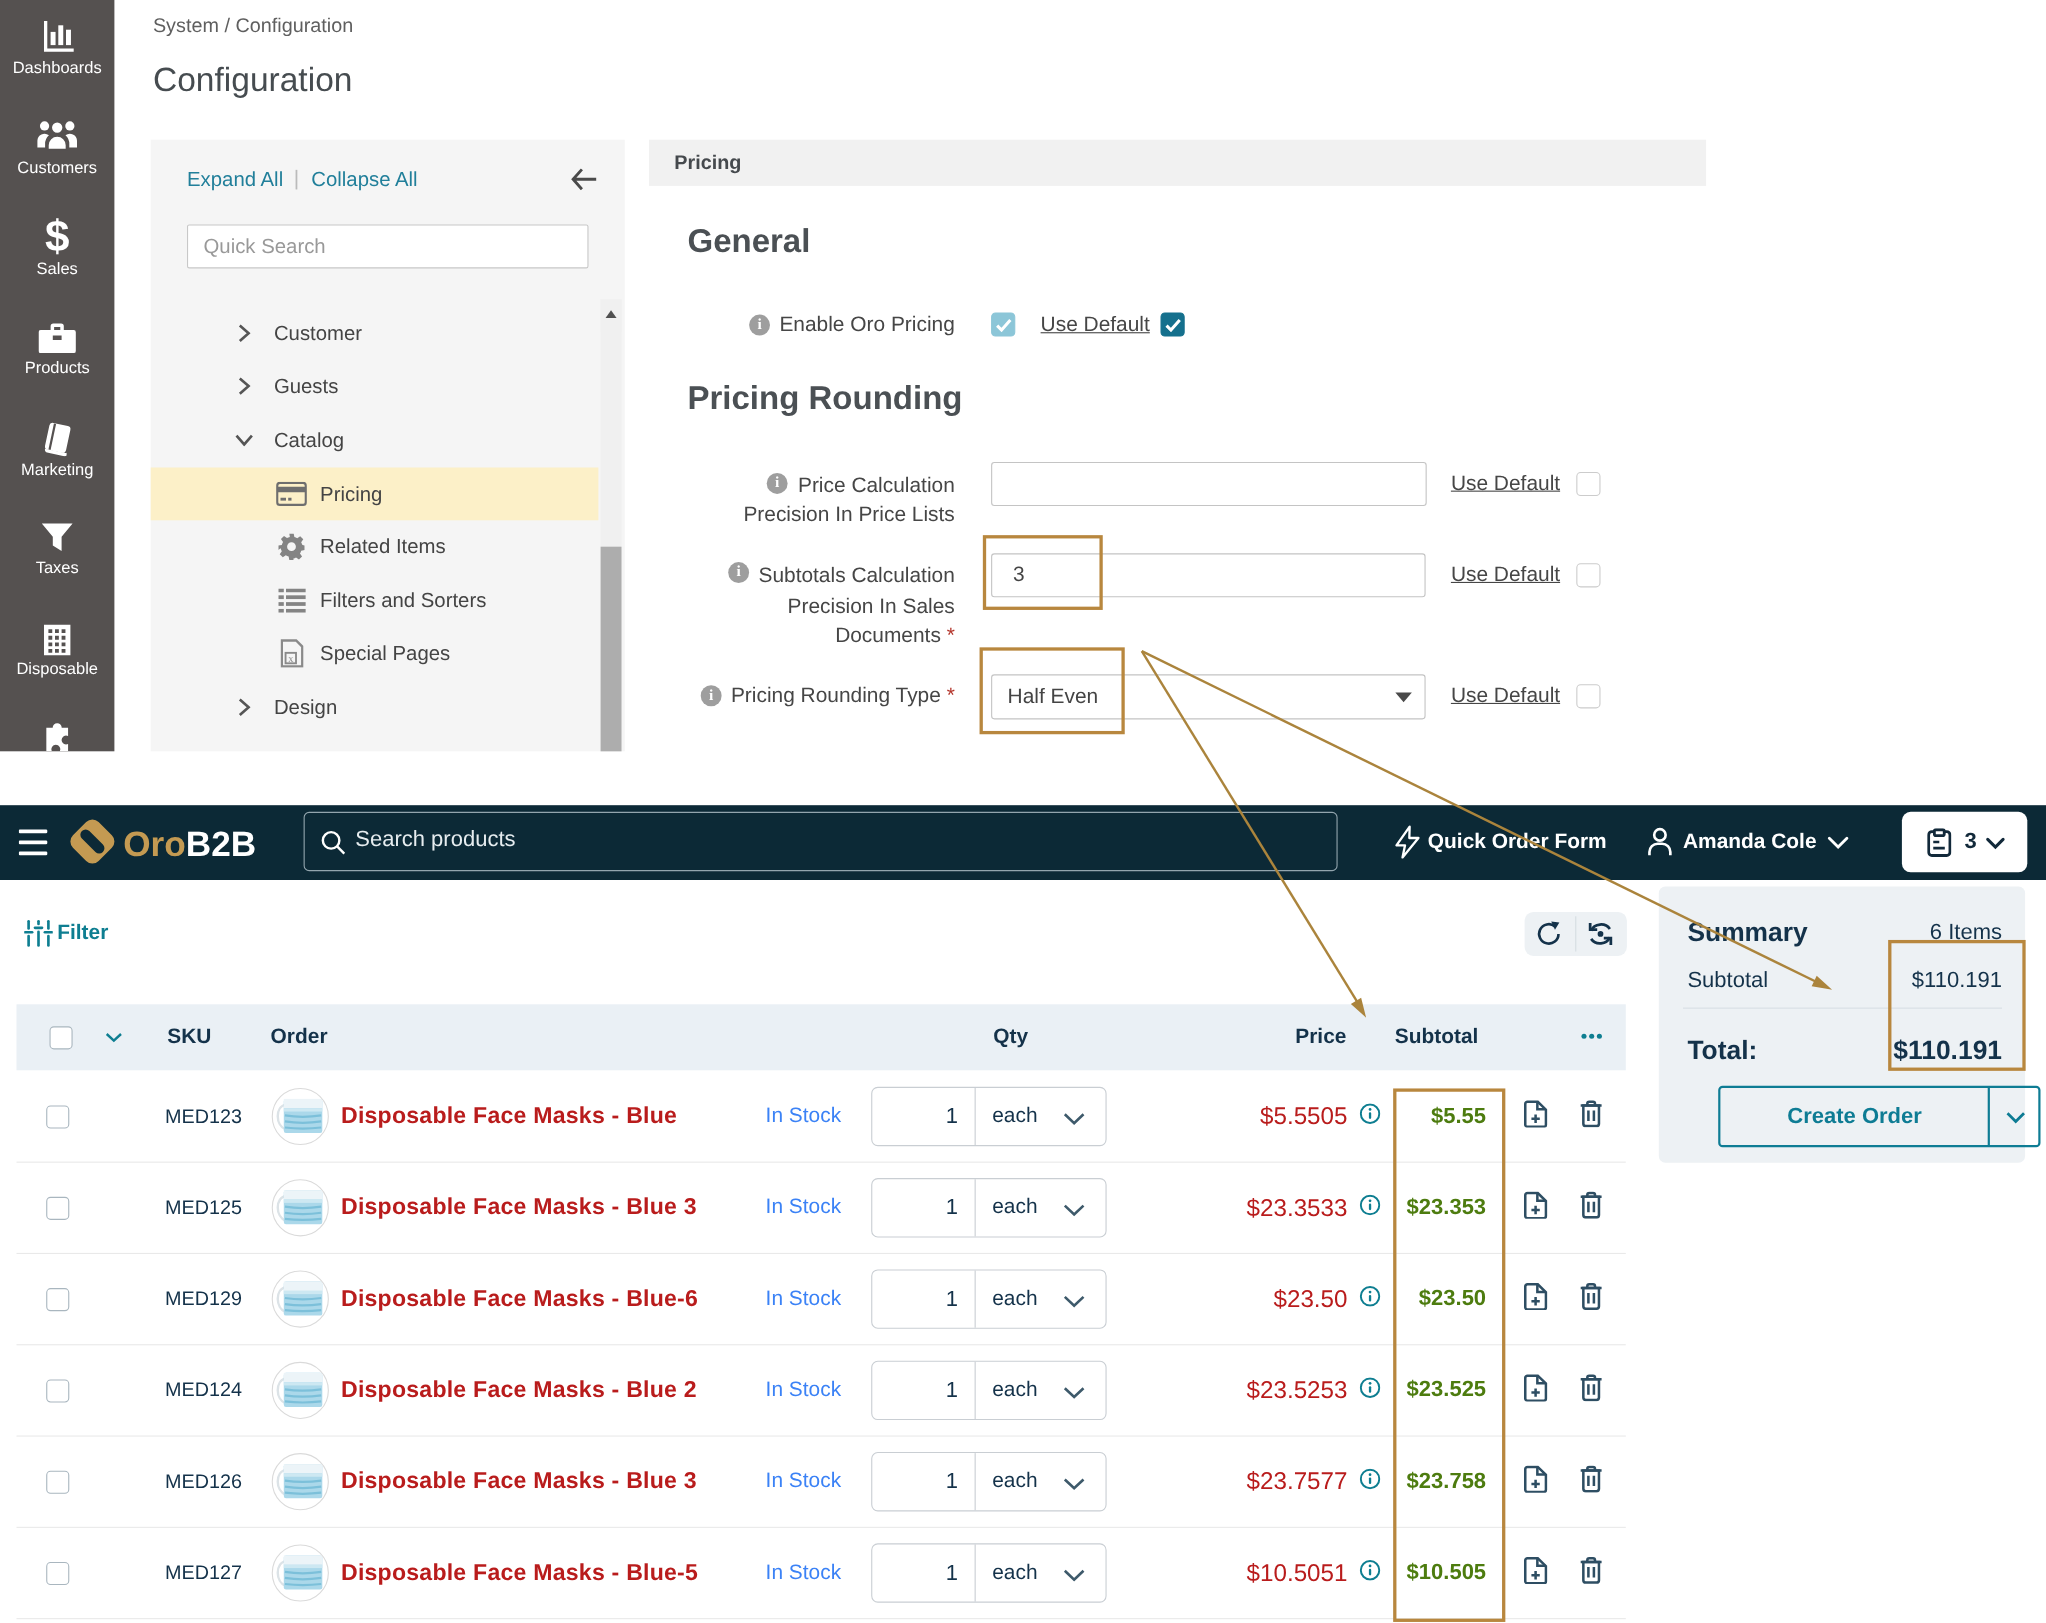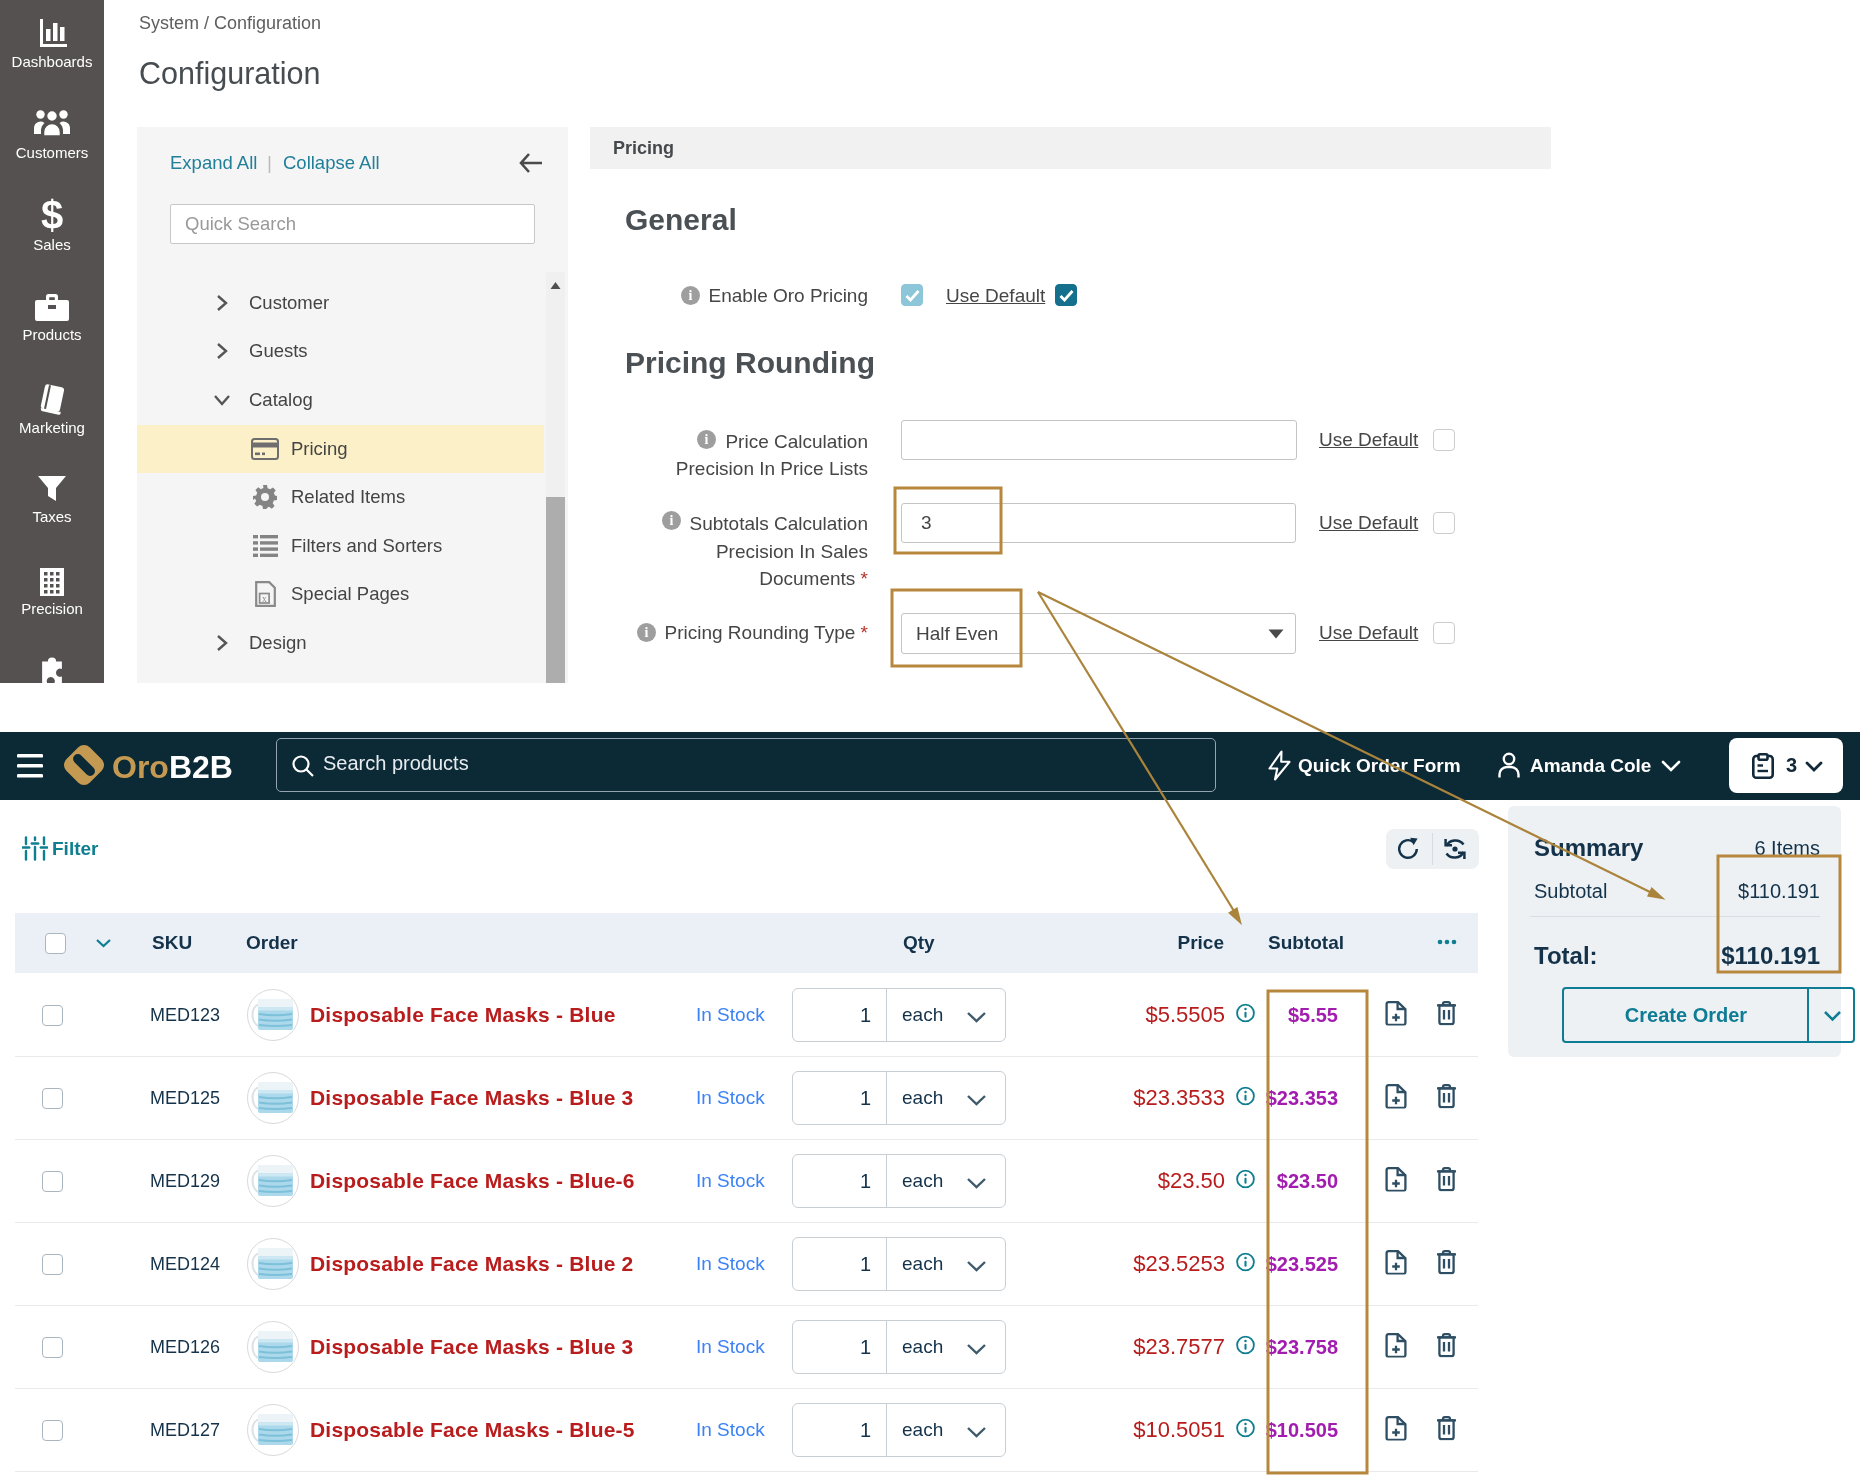--- a/index.html
+++ b/index.html
@@ -62,21 +62,21 @@
 .prow .pimg { position:absolute; left:232px; top:50%; transform:translateY(-50%); width:52px; height:52px;
   border:1px solid #dadada; border-radius:50%; overflow:hidden; background:#fff; }
 .prow .pname { position:absolute; left:295px; top:50%; transform:translateY(-50%); font-size:21px; font-weight:bold; color:#b91c1c; letter-spacing:.2px; }
 .prow .instock { position:absolute; left:681px; top:50%; transform:translateY(-50%); font-size:19px; color:#3b82f6; }
 .prow .qtybox { position:absolute; left:777px; top:50%; transform:translateY(-50%); width:214px; height:54px;
   border:1px solid #c9ced3; border-radius:6px; background:#fff; }
 .prow .qty1 { position:absolute; left:0; top:0; width:94px; height:100%; border-right:1px solid #c9ced3;
   font-size:20px; color:#14324a; text-align:right; line-height:52px; padding-right:15px; }
 .prow .each { position:absolute; left:109px; top:0; font-size:19px; color:#14324a; line-height:52px; }
 .prow .price { position:absolute; right:253px; top:50%; transform:translateY(-50%); font-size:22px; color:#b91c1c; }
-.prow .subt { position:absolute; right:140px; top:50%; transform:translateY(-50%); font-size:20px; font-weight:bold; color:#a21caf; }
+.prow .subt { position:absolute; right:127px; top:50%; transform:translateY(-50%); font-size:20px; font-weight:bold; color:#4d7c0f; }
 .icbtn { position:absolute; top:50%; transform:translateY(-50%); }
 </style>
 </head>
 <body>
 <div id="page">
 
   <div id="sidebar" class="abs">
     <div class="sbitem" style="top:17px">
       <svg width="32" height="32" viewBox="0 0 32 32" fill="#fff">
         <path d="M4 2 h3 v25 h24 v3 H4 Z"></path>
@@ -127,21 +127,21 @@
       </svg>
       <div class="sblabel">Taxes</div>
     </div>
     <div class="sbitem" style="top:566px">
       <svg width="28" height="30" viewBox="0 0 28 30" fill="#fff">
         <path d="M2 2 h24 v28 H2 Z M6 6 h3.5 v3.5 H6 Z M12 6 h3.5 v3.5 H12 Z M18 6 h3.5 v3.5 H18 Z
           M6 12 h3.5 v3.5 H6 Z M12 12 h3.5 v3.5 H12 Z M18 12 h3.5 v3.5 H18 Z
           M6 18 h3.5 v3.5 H6 Z M12 18 h3.5 v3.5 H12 Z M18 18 h3.5 v3.5 H18 Z
           M6 24 h3.5 v3.5 H6 Z M12 24 h3.5 v3.5 H12 Z M18 24 h3.5 v3.5 H18 Z" fill-rule="evenodd"></path>
       </svg>
-      <div class="sblabel">Precision</div>
+      <div class="sblabel">Disposable</div>
     </div>
     <div class="sbitem" style="top:655px">
       <svg width="34" height="28" viewBox="0 0 34 34" fill="#fff">
         <path d="M12 8 a5 5 0 1 1 10 0 h7 v9 a5 5 0 1 0 0 9 v8 h-9 a5 5 0 1 0 -9 0 H5 V8 Z"></path>
       </svg>
     </div>
   </div>
 
   <div id="crumb" class="abs">System / Configuration</div>
   <div id="pagetitle" class="abs">Configuration</div>

